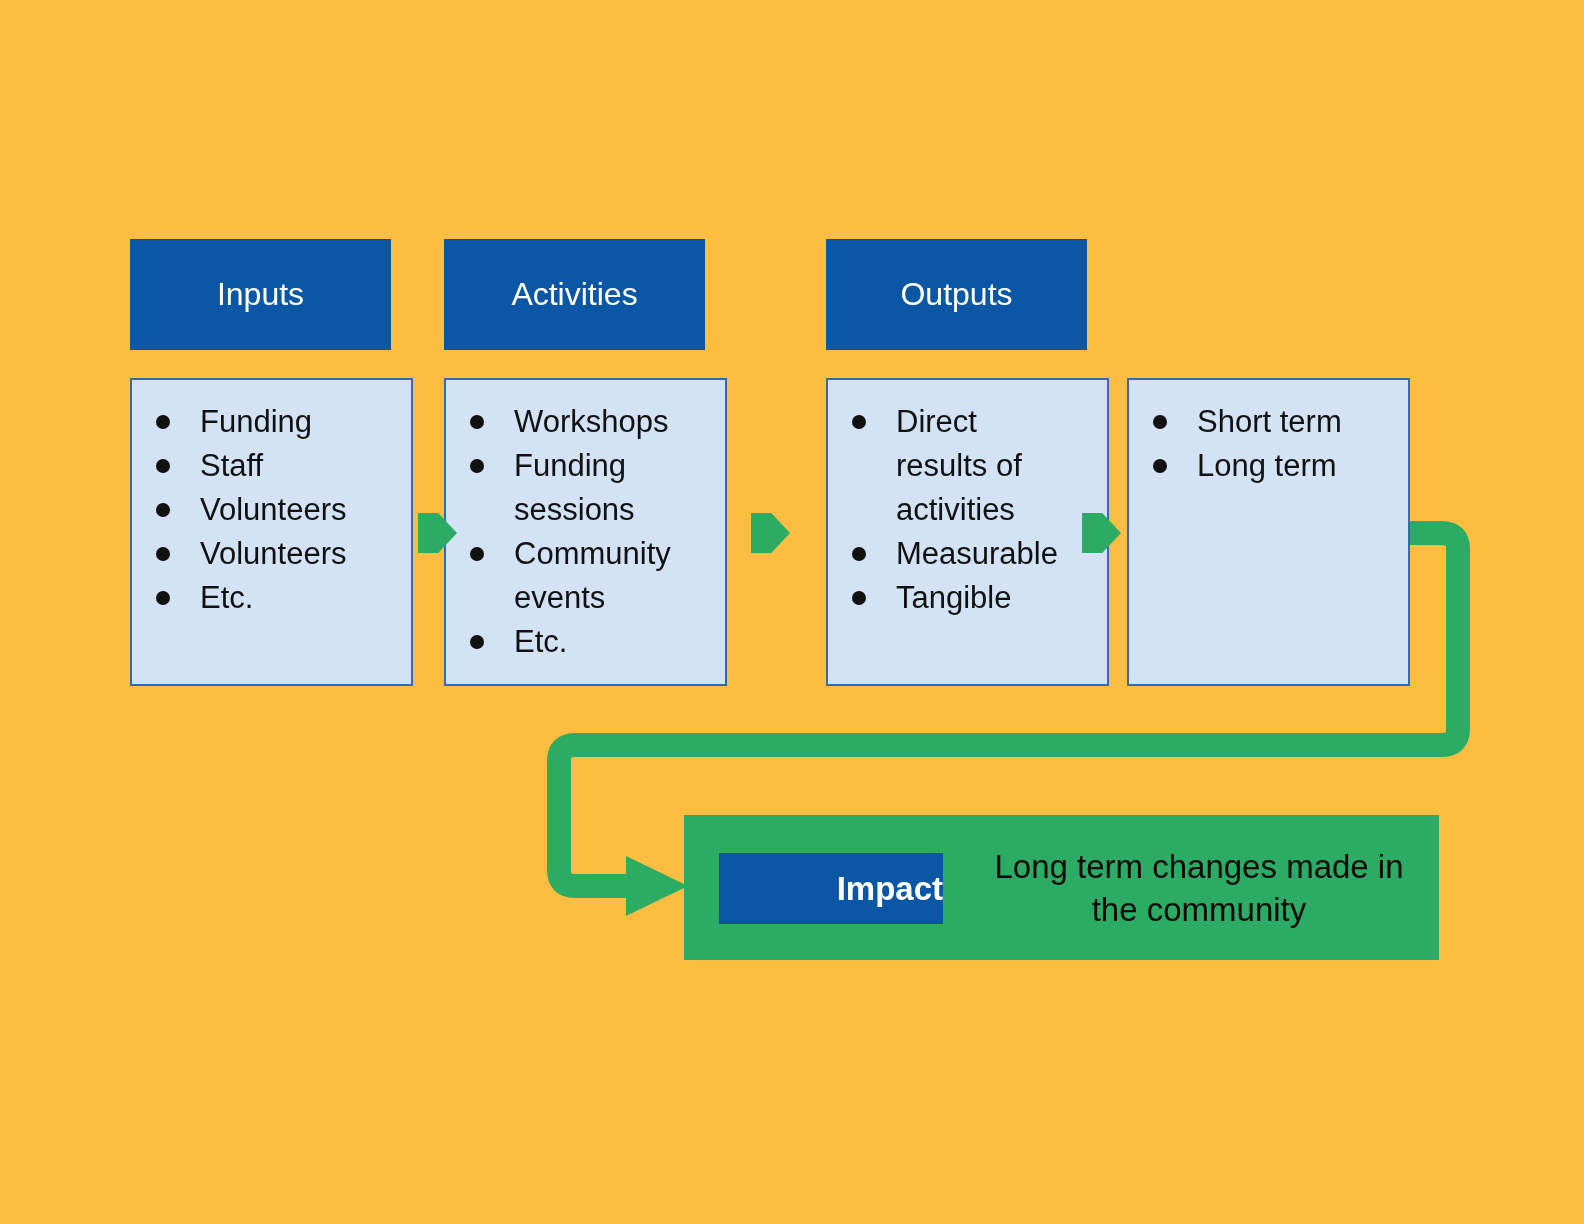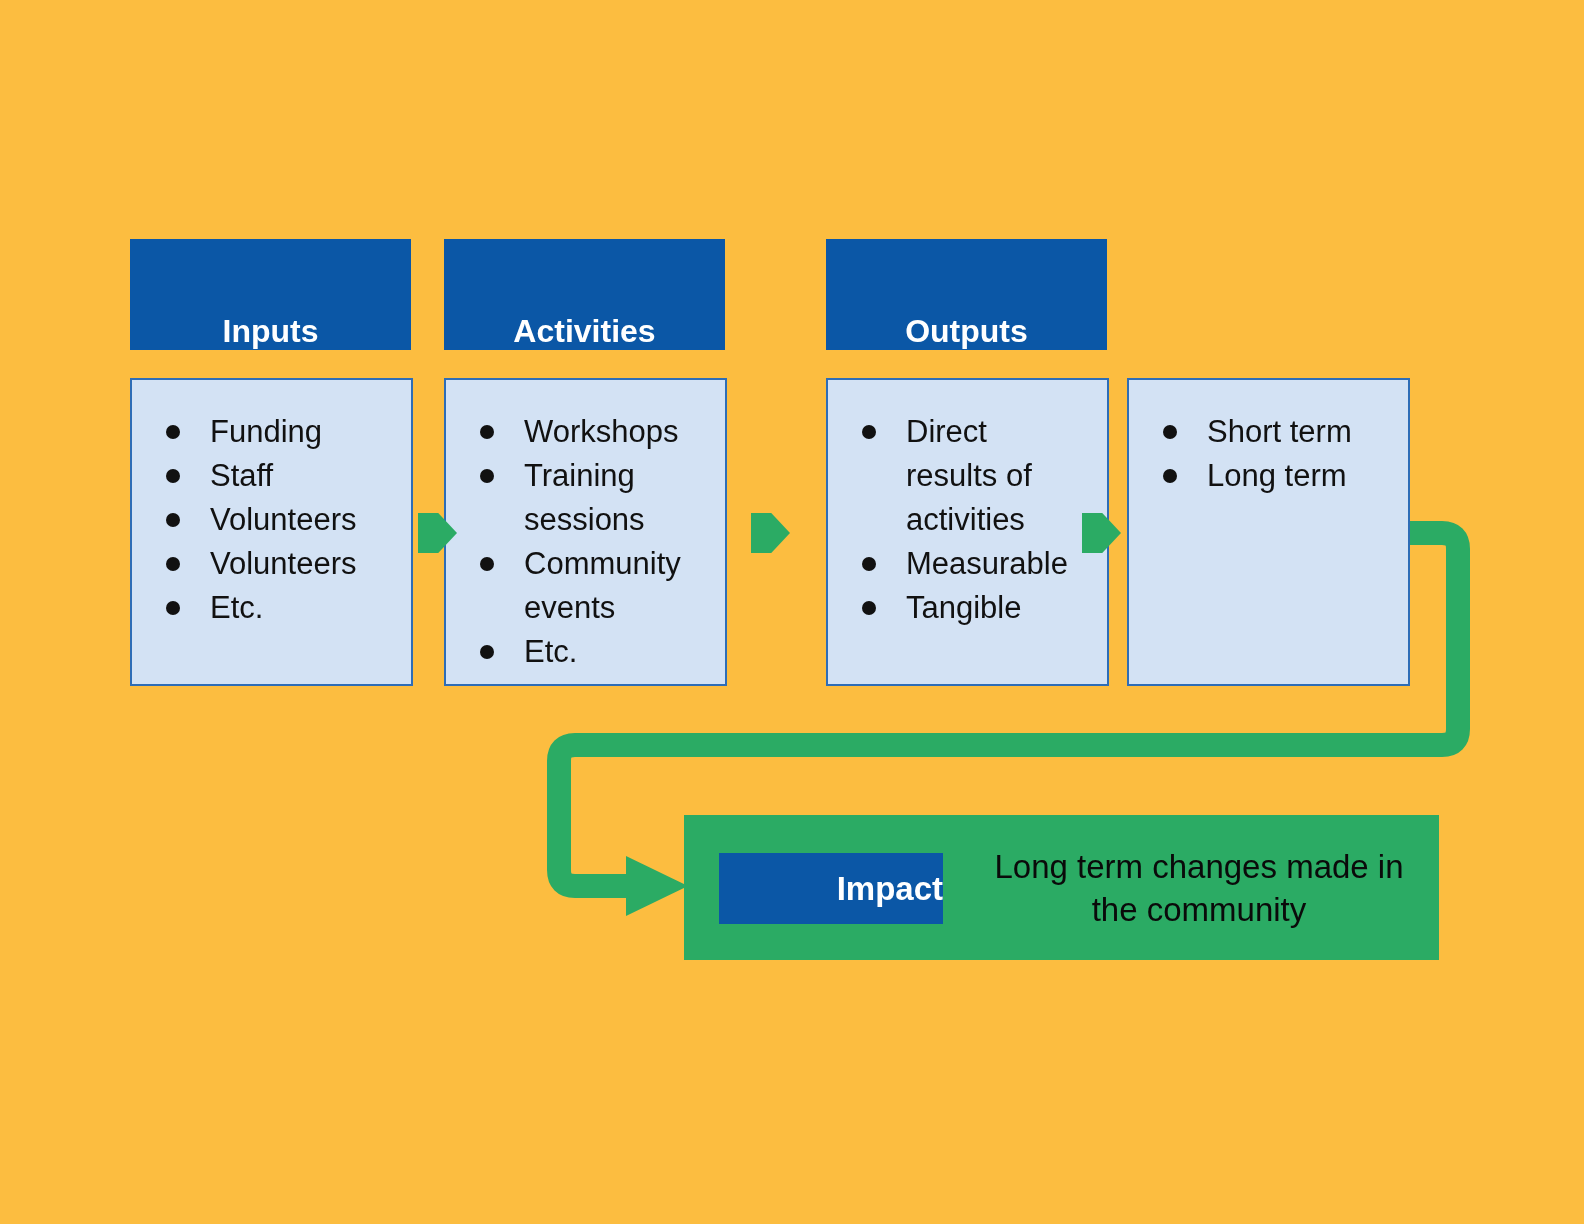--- a/index.html
+++ b/index.html
@@ -18,41 +18,41 @@
   
   .connector-svg {
     position: absolute; left: 0; top: 0;
     width: 1584px; height: 1224px;
     z-index: 1;
   }
 
   
   .col-header {
     position: absolute;
-    width: 281px; height: 111px;
+    width: 261px; height: 111px;
     background: #0B57A6;
     color: #FFFFFF;
-    display: flex; align-items: flex-end; justify-content: center;
-    font-size: 32px; font-weight: bold;
+    display: flex; align-items: center; justify-content: center;
+    font-size: 32px; font-weight: normal;
     z-index: 2;
   }
   .col-body {
     position: absolute;
     width: 283px; height: 308px;
     background: #D3E2F4;
     border: 2px solid #2E6DB6;
     box-sizing: border-box;
     z-index: 2;
   }
   .hx-1 { left: 130px; } .hx-2 { left: 444px; } .hx-3 { left: 826px; } .hx-4 { left: 1127px; }
   .col-header { top: 239px; }
   .col-body   { top: 378px; }
 
   .col-body ul {
-    margin: 12px; padding: 18px 36px 0 22px;
+    margin: 2px; padding: 18px 36px 0 22px;
     list-style: none;
   }
   .col-body li {
     position: relative;
     padding-left: 44px;
     font-size: 31px; line-height: 44px;
     color: #111111;
   }
   .col-body li::before {
     content: "";
@@ -130,21 +130,21 @@
       <li>Funding</li>
       <li>Staff</li>
       <li>Volunteers</li>
       <li>Volunteers</li>
       <li>Etc.</li>
     </ul>
   </div>
   <div class="col-body hx-2">
     <ul>
       <li>Workshops</li>
-      <li>Training sessions</li>
+      <li>Funding sessions</li>
       <li>Community events</li>
       <li>Etc.</li>
     </ul>
   </div>
   <div class="col-body hx-3">
     <ul>
       <li>Direct results of activities</li>
       <li>Measurable</li>
       <li>Tangible</li>
     </ul>

